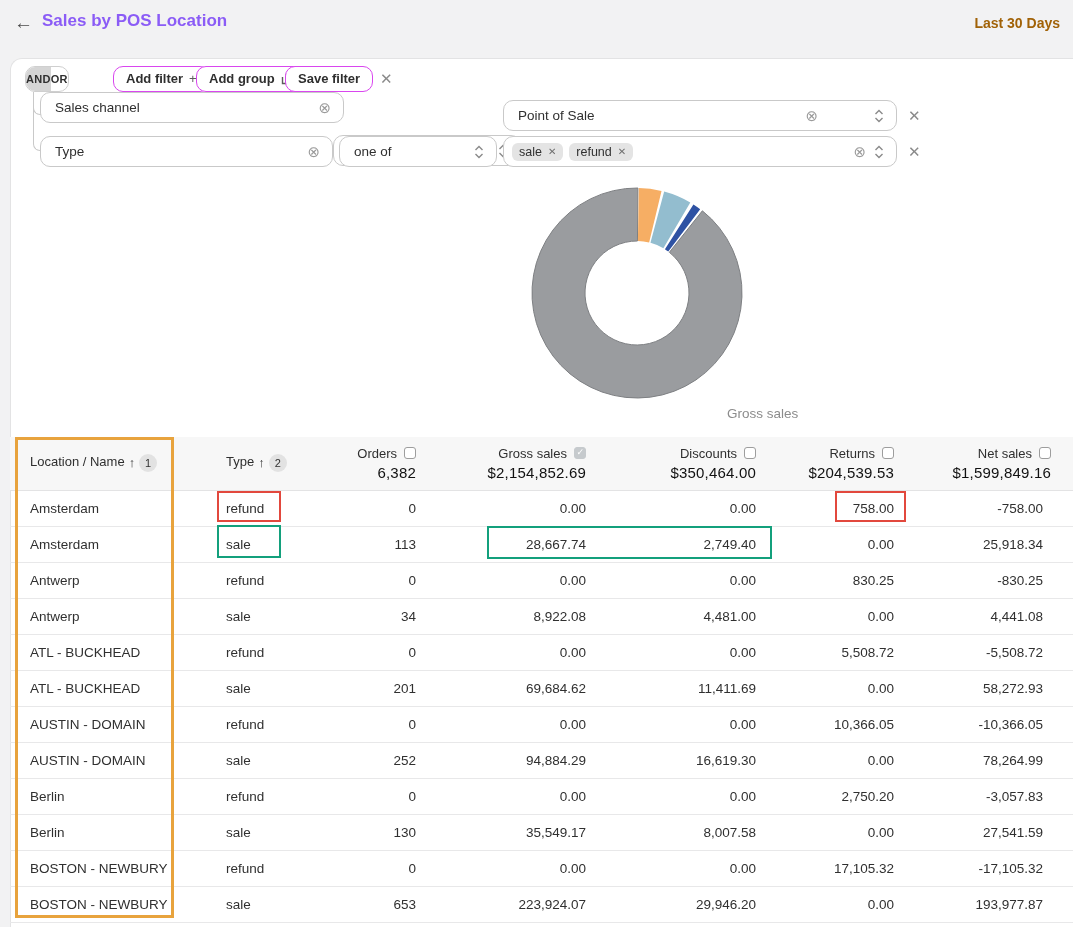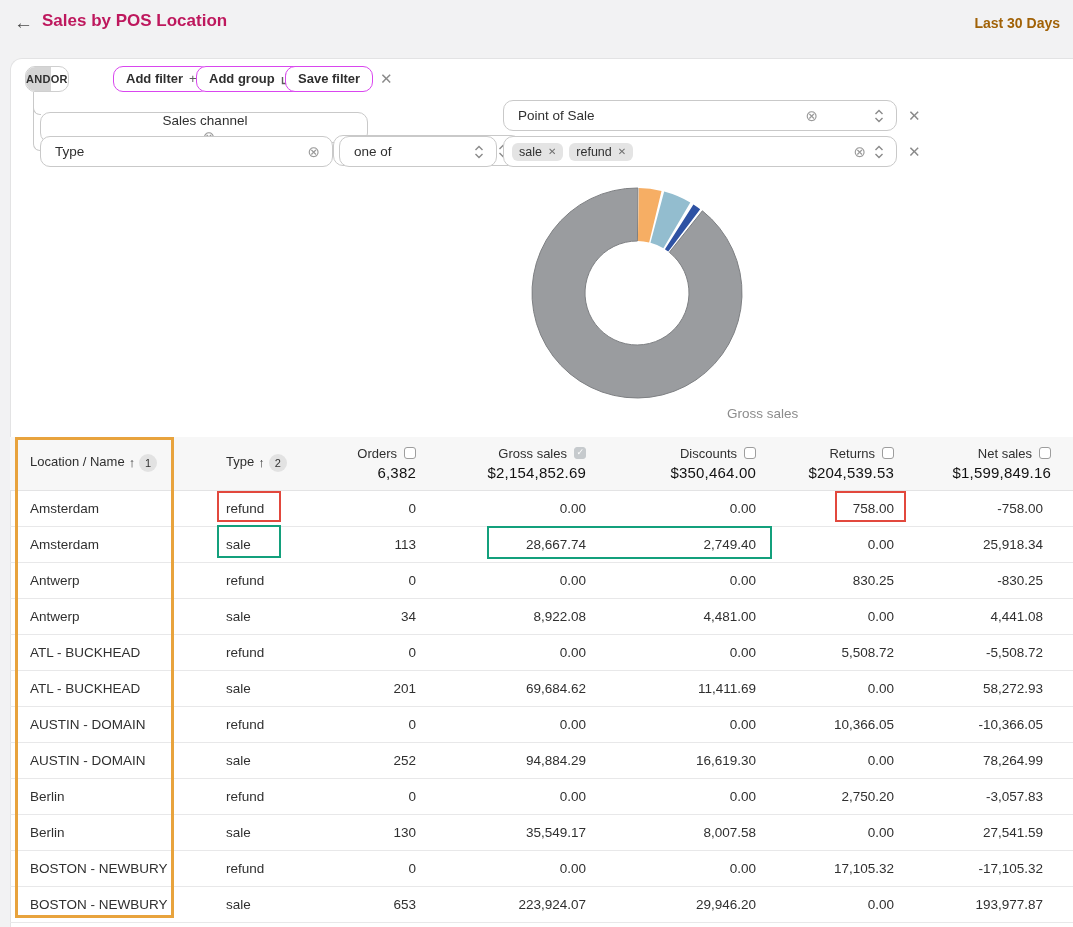--- a/index.html
+++ b/index.html
@@ -3,21 +3,21 @@
 <meta charset="utf-8">
 <style>
   * { margin:0; padding:0; box-sizing:border-box; }
   html,body { width:1073px; height:927px; overflow:hidden;
     font-family:"Liberation Sans","DejaVu Sans",sans-serif;
     background:#f2f2f3; color:#303030; }
 
   
   .topbar { position:absolute; left:0; top:0; width:1073px; height:58px; background:#f2f2f3; }
   .back-btn { position:absolute; left:14px; top:11px; font-size:19px; color:#4a4a4a; cursor:pointer; line-height:24px;}
-  .page-title { position:absolute; left:42px; top:11px; font-size:17px; font-weight:700; color:#be185d; }
+  .page-title { position:absolute; left:42px; top:11px; font-size:17px; font-weight:700; color:#8b5cf6; }
   .date-range { position:absolute; right:13px; top:15px; font-size:14px; font-weight:600; color:#a16207; }
 
   
   .card { position:absolute; left:10px; top:58px; width:1063px; height:869px;
     background:#ffffff; border:1px solid #e3e3e4; border-right:none; border-bottom:none;
     border-top-left-radius:12px; }
 
   
   .seg-control { position:absolute; left:25px; top:66px; height:26px; display:flex;
     border:1px solid #cfcfcf; border-radius:10px; background:#fff; overflow:hidden; }
@@ -108,21 +108,21 @@
   </span>
 </button>
 <button class="pill-btn" style="left:285px; top:66px;">
   <span>Save filter</span>
 </button>
 <span class="x-btn" style="left:380px; top:71px;">✕</span>
 
 <div class="tree" style="left:33px; top:92px; height:23px;"></div>
 <div class="tree" style="left:33px; top:92px; height:59px;"></div>
 
-<div class="fpill" style="left:40px; top:112px; width:328px;flex-direction:column;">
+<div class="fpill" style="left:40px; top:92px; width:304px;">
   <span class="grow">Sales channel</span>
   <span class="remove-ic">⊗</span>
 </div>
 <div class="fpill" style="left:333px; top:100px; width:188px;margin-top:35px;">
   <span class="grow">equal to</span>
   <span class="updown">
     <svg width="10" height="14" viewBox="0 0 10 14">
         <path d="M1.5 5 L5 1.5 L8.5 5" fill="none" stroke="#8a8a8a" stroke-width="1.4"></path>
         <path d="M1.5 9 L5 12.5 L8.5 9" fill="none" stroke="#8a8a8a" stroke-width="1.4"></path>
       </svg>

